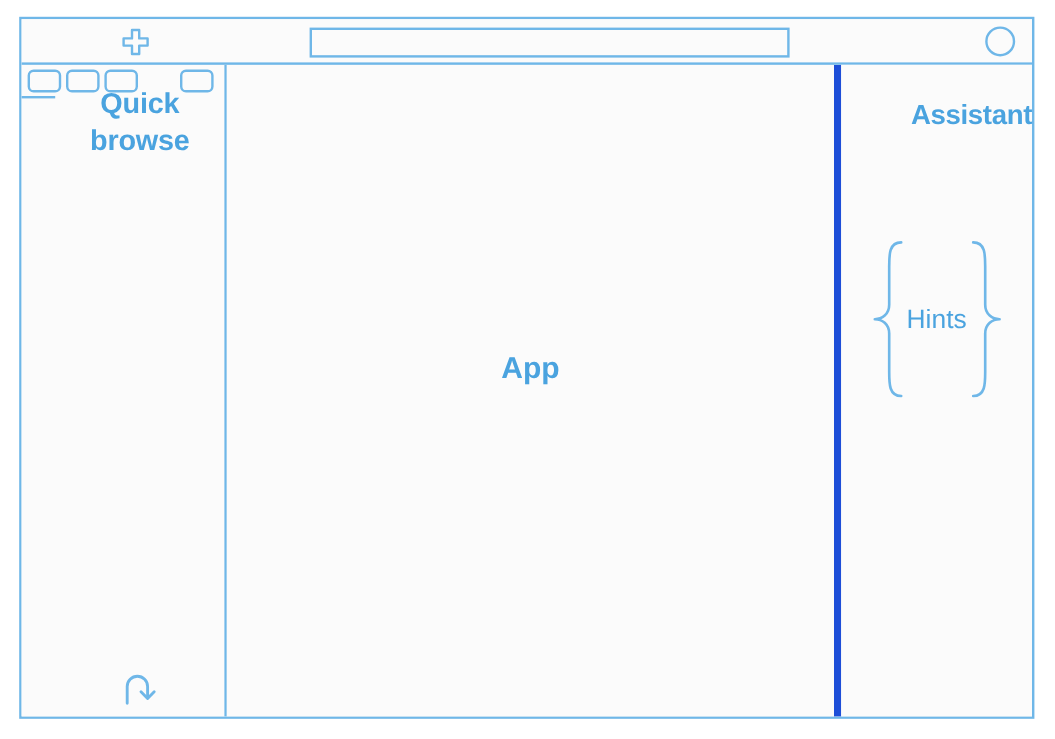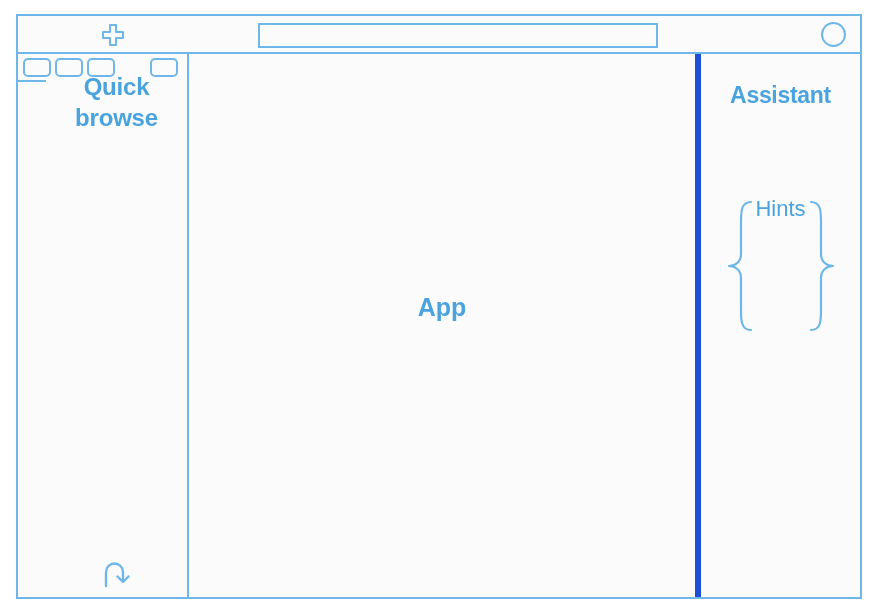--- a/index.html
+++ b/index.html
@@ -159,36 +159,36 @@
   
   #assistant-panel {
     width: 159px;
     flex: 0 0 159px;
     background: #fbfbfb;
     position: relative;
   }
 
   #assistant-title {
     margin: 28px 0 0 0;
-    text-align: center;
+    text-align: right;
     font-size: 23px;
     font-weight: bold;
     color: #4aa3df;
     font-family: "Liberation Sans", sans-serif;
     letter-spacing: -0.3px;
   }
 
   #hints-block {
     position: absolute;
     left: 0;
     top: 142px;
     width: 100%;
     height: 140px;
     display: flex;
-    align-items: flex-start;
+    align-items: center;
     justify-content: center;
   }
   #hints-block svg {
     position: absolute;
     left: 50%;
     top: 0;
     transform: translateX(-50%);
   }
   #hints-label {
     position: relative;

